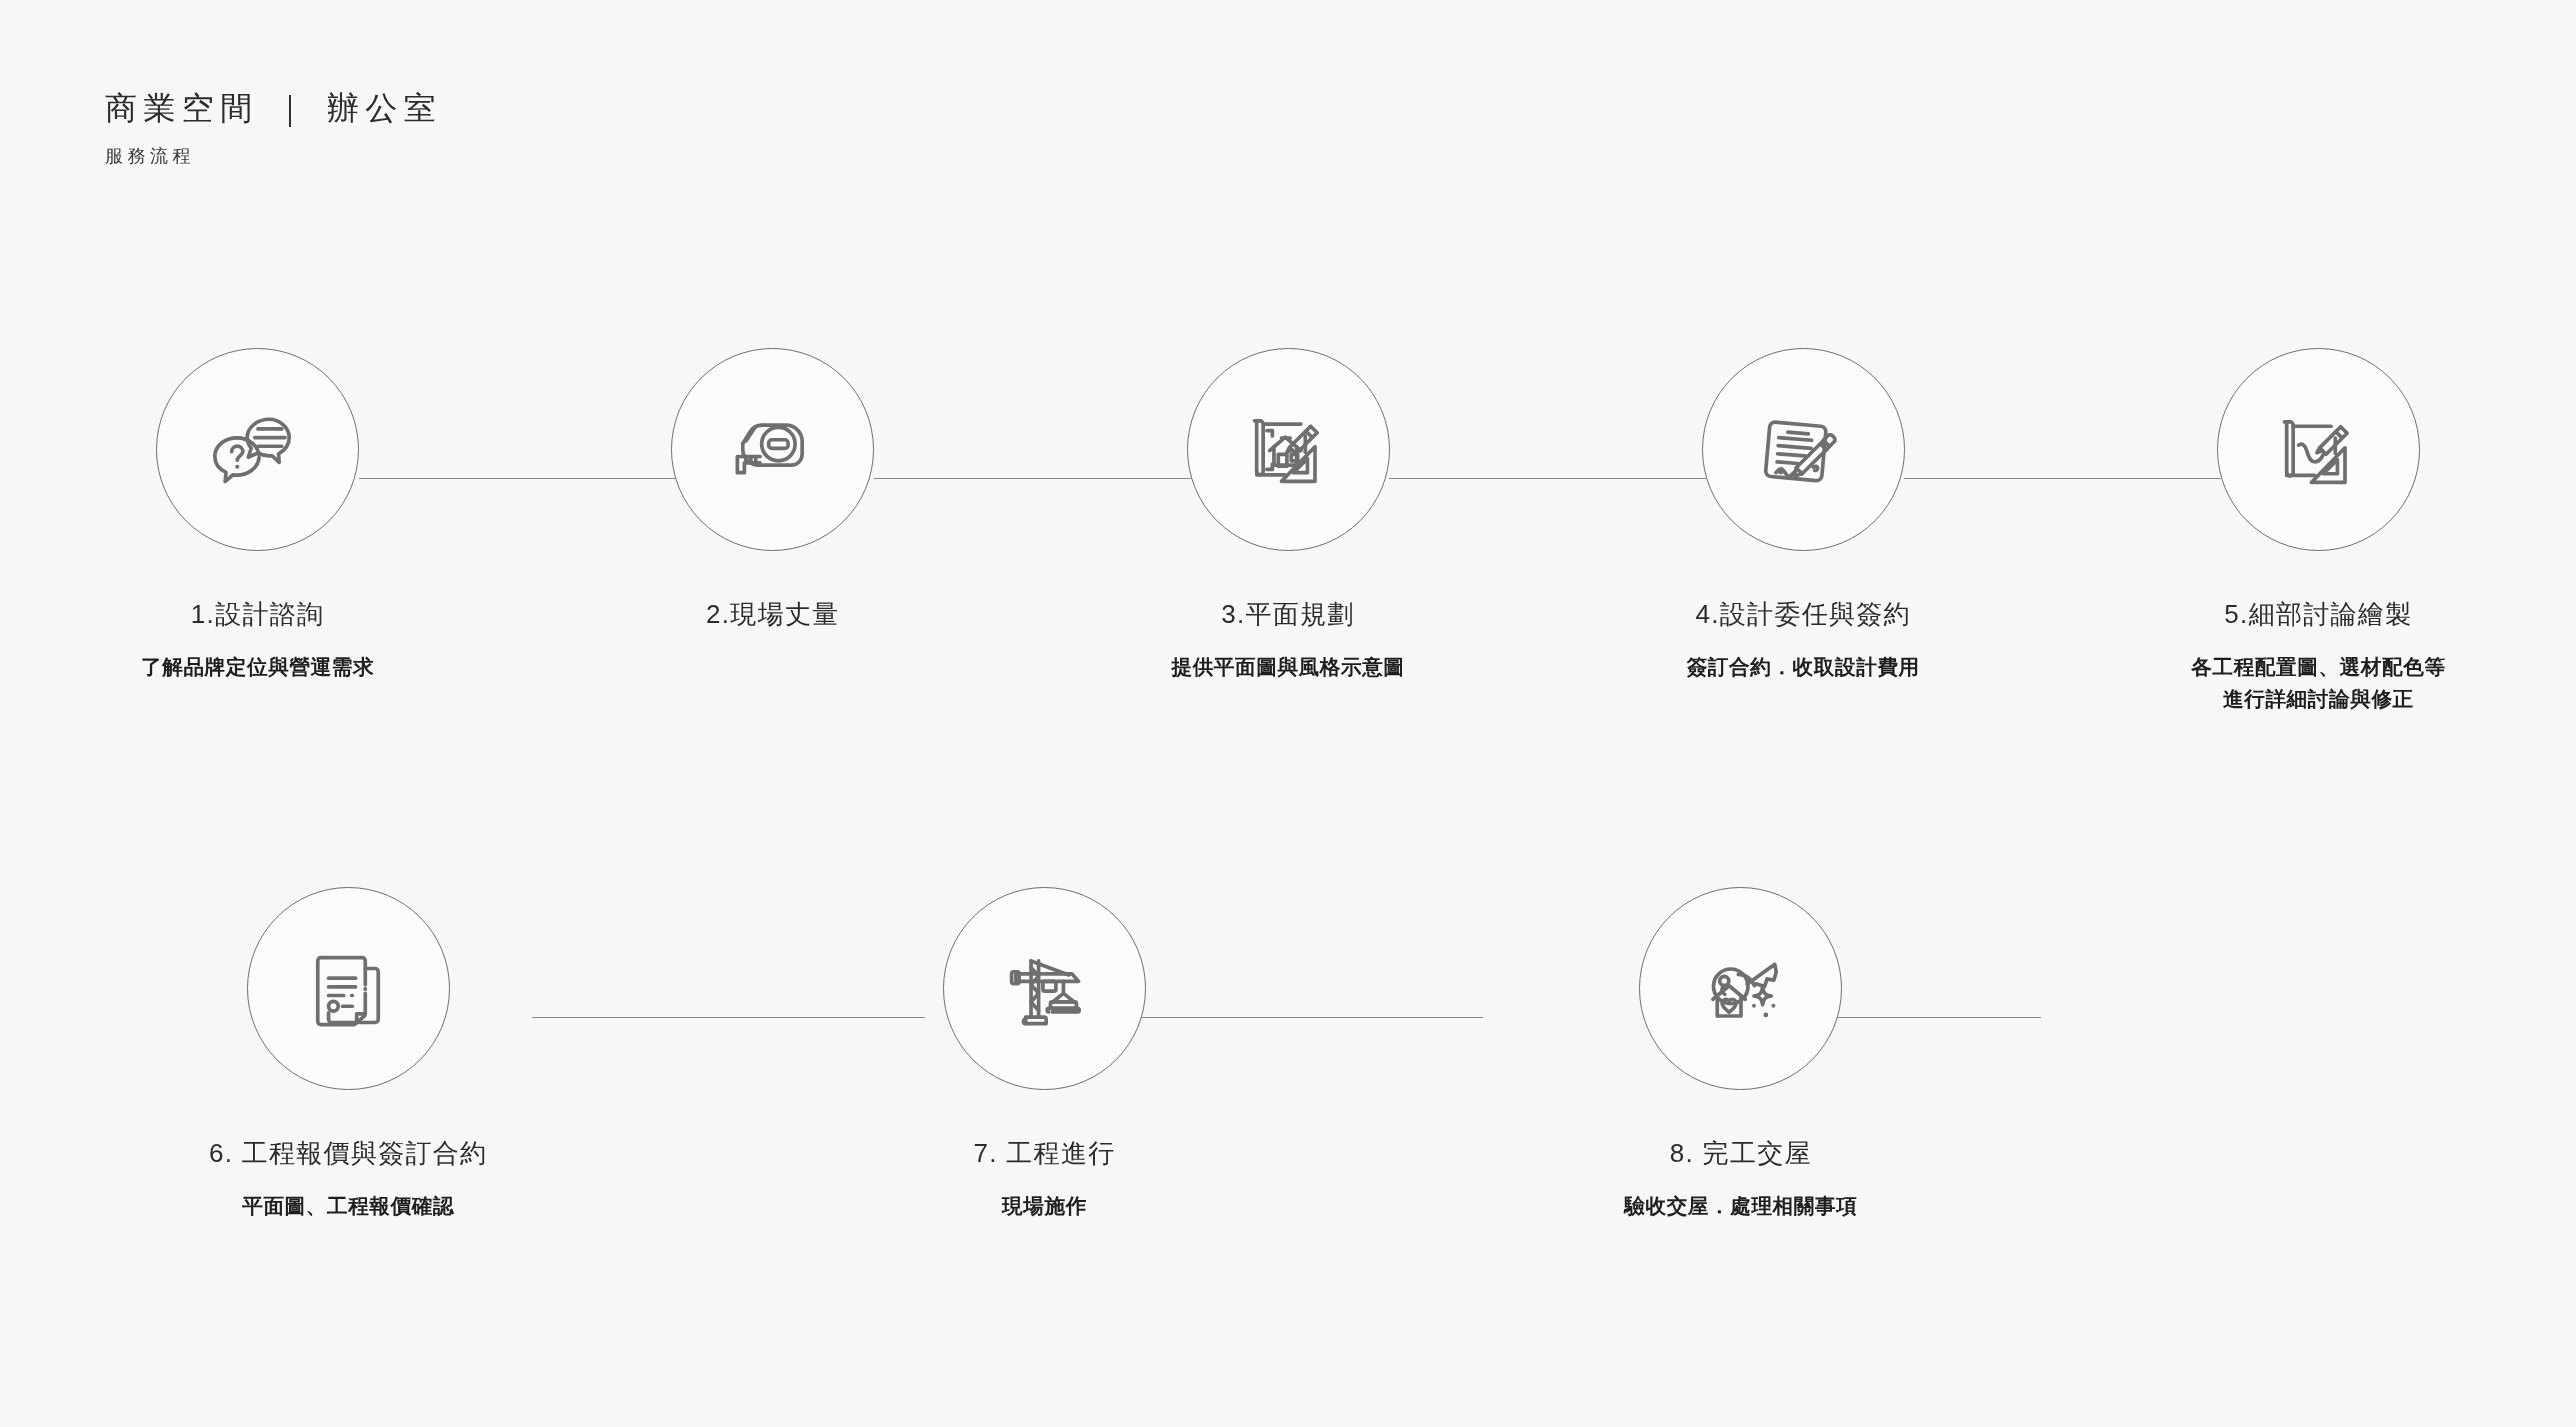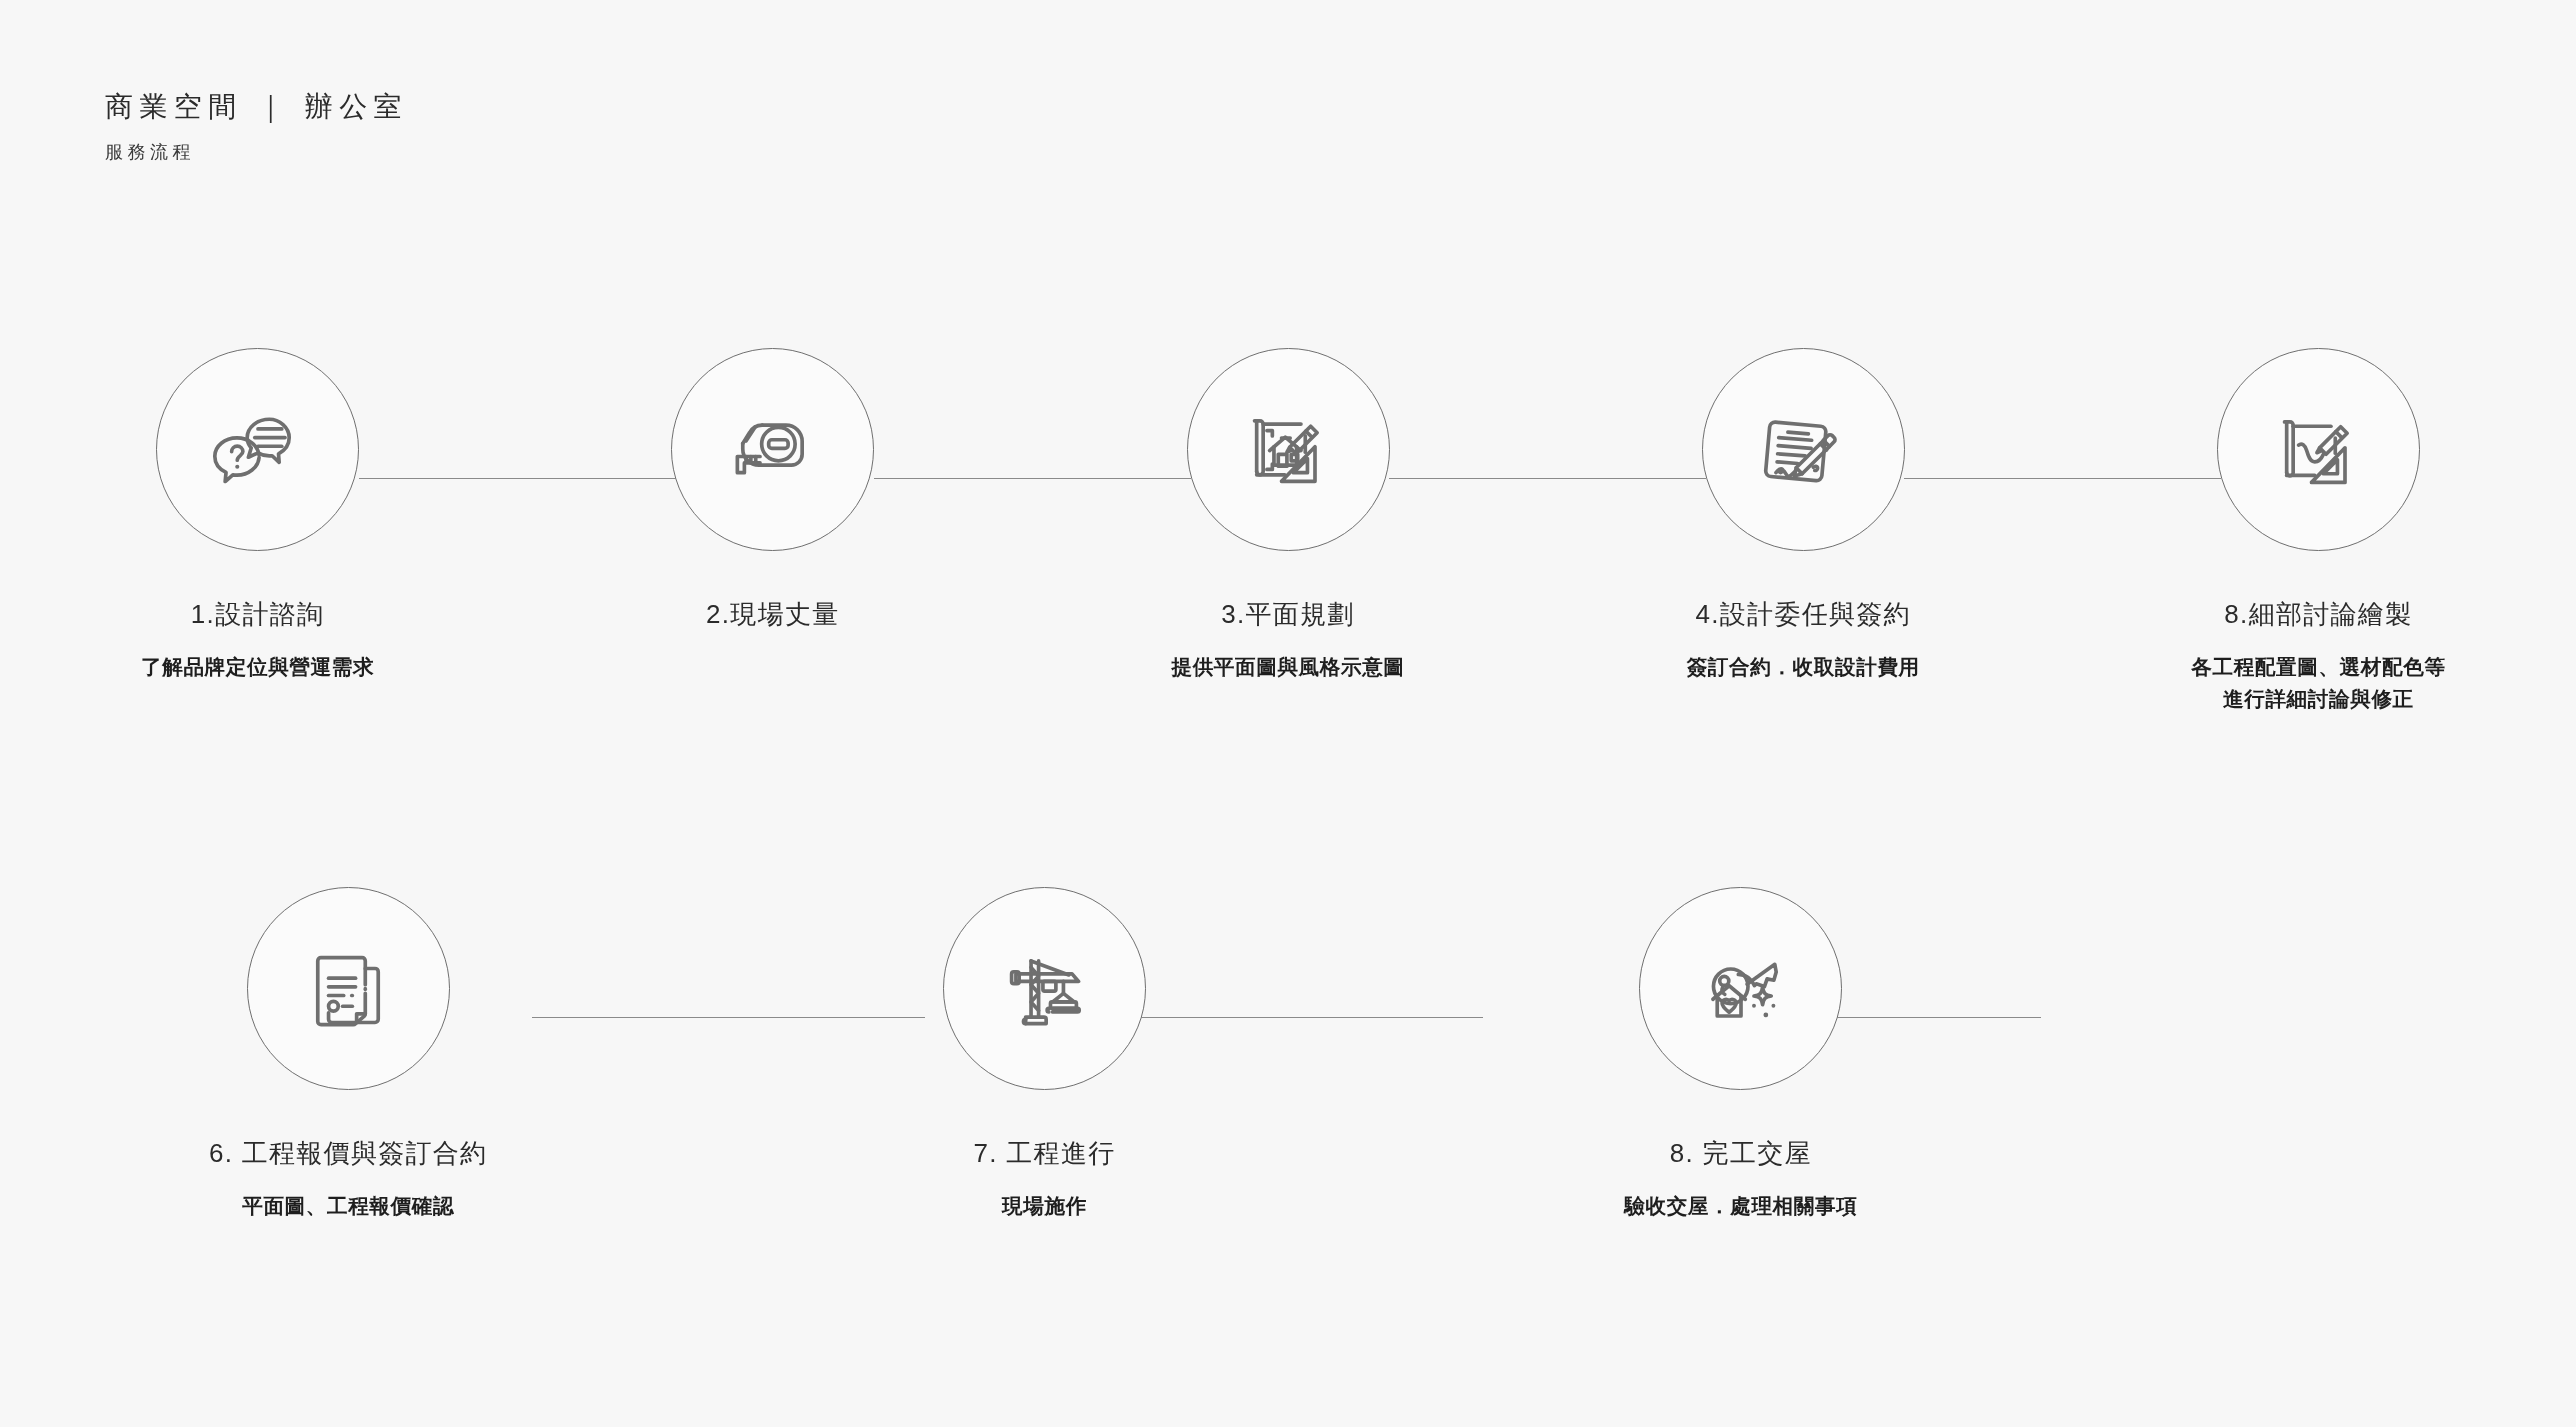--- a/index.html
+++ b/index.html
@@ -16,21 +16,21 @@
     position: relative;
   }
 
   
   .header {
     position: absolute;
     left: 105px;
     top: 90px;
   }
   .page-title {
-    font-size: 28px;
+    font-size: 32px;
     font-weight: 400;
     letter-spacing: 6.4px;
     color: #2b2b2b;
     line-height: 1.18;
     white-space: nowrap;
   }
   .page-subtitle {
     font-size: 18px;
     font-weight: 400;
     letter-spacing: 4.5px;
@@ -224,21 +224,21 @@
           <path d="M66 39v14"></path>
           <path d="M32 45.5c3-2.5 6 0 7.5 5s3 10.5 7.5 10.5c3.8 0 6.5-3.5 8-7"></path>
           <path d="M51.5 48 71 28.5l6 6L57.5 54z"></path>
           <path d="M51.5 48 49 52.5l4.5-2"></path>
           <path d="M66.5 33 72 38.5"></path>
           <path d="M75 48v32H44z"></path>
           <path d="M68 59v13h-13z"></path>
         </svg>
       </span>
     </div>
-    <div class="step-title">8.細部討論繪製</div>
+    <div class="step-title">5.細部討論繪製</div>
     <div class="step-desc">
       <span class="line">各工程配置圖、選材配色等</span>
       <span class="line">進行詳細討論與修正</span>
     </div>
   </div>
 
 </div>
 
 <div class="flow-row row-2">
 

